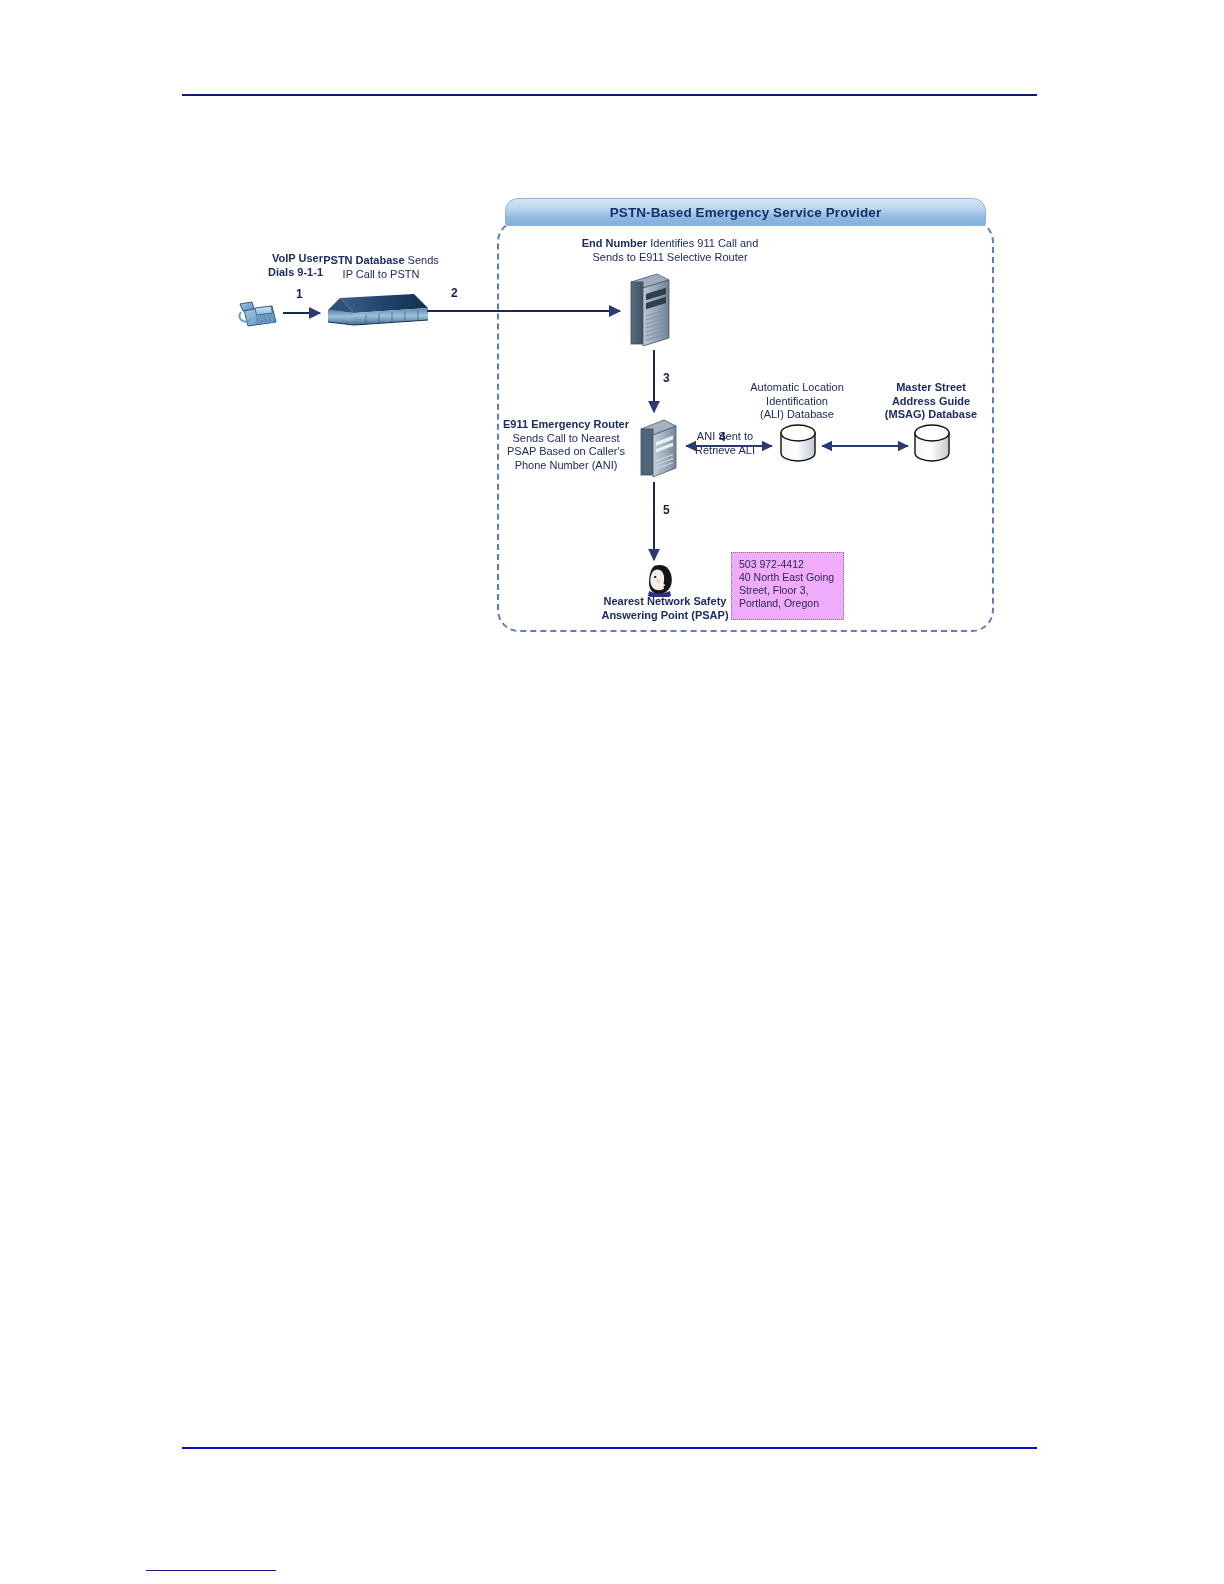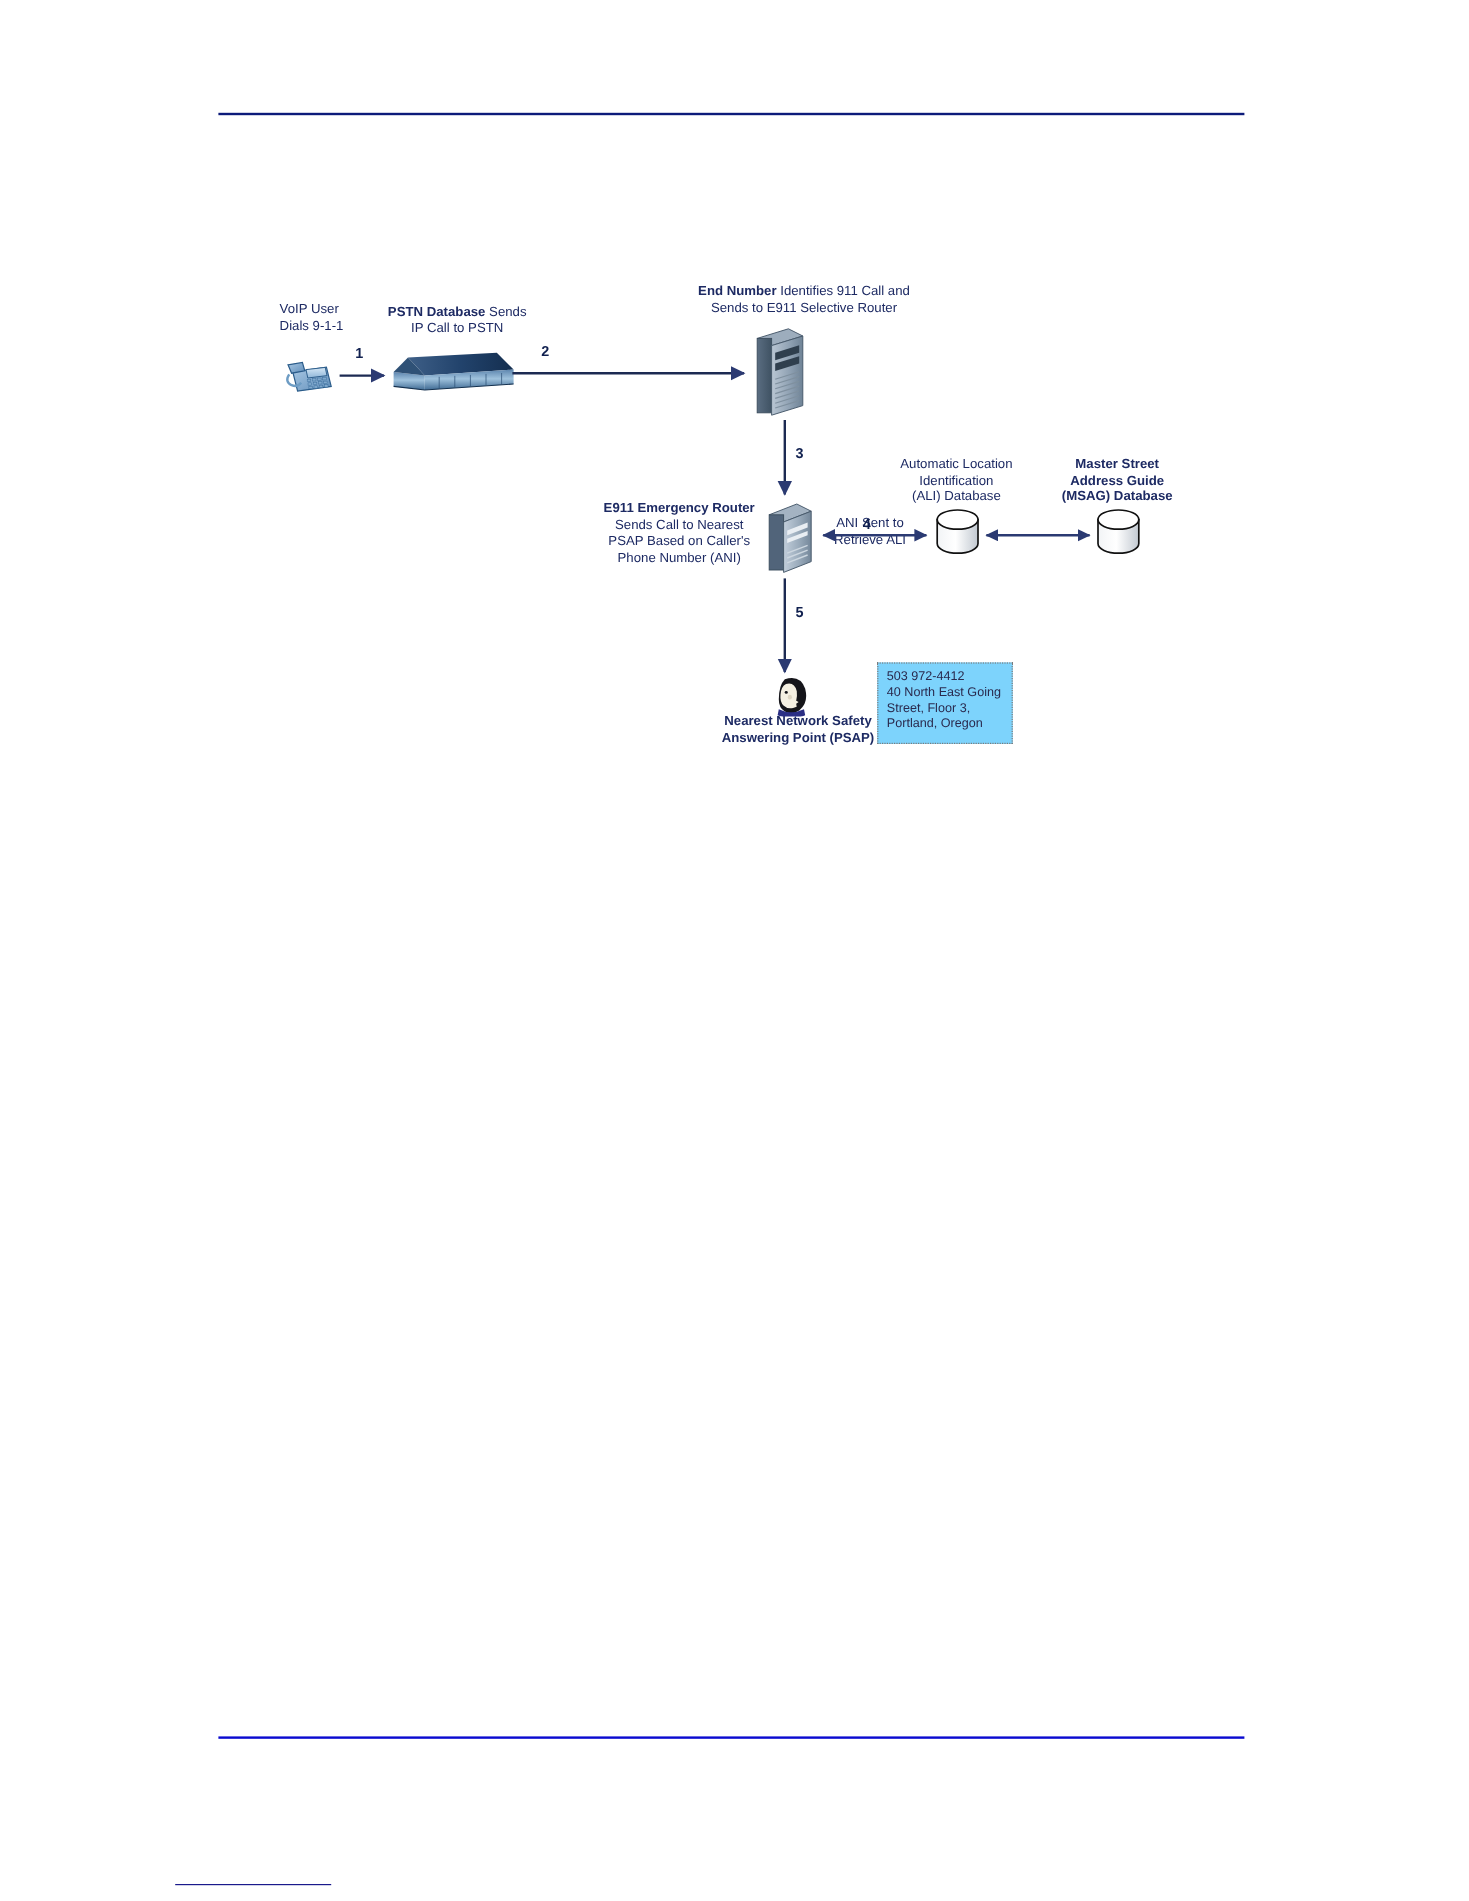--- a/index.html
+++ b/index.html
@@ -100,21 +100,21 @@
   
   .label {
     position: absolute;
     color: #1d2a63;
     font-size: 11px;
     line-height: 13.5px;
     text-align: center;
     white-space: pre-line;
   }
   .label b { font-weight: bold; }
-  .label.left { text-align: left; }
+  .label.left { text-align: right; font-weight: bold; }
 
   .step-num {
     position: absolute;
     font-size: 12px;
     font-weight: bold;
     color: #10204f;
   }
 
   
   .arrows {
@@ -131,36 +131,40 @@
     top: 552px;
     width: 113px;
     height: 68px;
     border: 1px dotted #7a7a7a;
     box-sizing: border-box;
     padding: 5px 6px 0 7px;
     font-size: 10.5px;
     line-height: 13px;
     color: #2a2a4e;
     white-space: pre-line;
-    background: #7dd3fc;
+    background: #f0abfc;
   }
 
   
   .icon { position: absolute; }
 </style>
 </head>
 <body>
 
 <div class="header-rule"></div>
 <div class="footer-rule"></div>
 <div class="footnote-rule"></div>
 
 <div class="diagram">
 
 
+  <div class="panel" id="panel-pstn">
+    <div class="panel-body"></div>
+    <div class="panel-title">PSTN-Based Emergency Service Provider</div>
+  </div>
 
   <div class="label left" style="left:233px; top:252px; width:90px;">VoIP User
 Dials 9-1-1</div>
 
   <div class="label" style="left:316px; top:254px; width:130px;"><b>PSTN Database</b> Sends<br>IP Call to PSTN</div>
 
   <div class="label" style="left:540px; top:237px; width:260px;"><b>End Number</b> Identifies 911 Call and<br>Sends to E911 Selective Router</div>
 
   <div class="label" style="left:500px; top:418px; width:132px;"><b>E911 Emergency Router</b><br>Sends Call to Nearest<br>PSAP Based on Caller's<br>Phone Number (ANI)</div>
 

